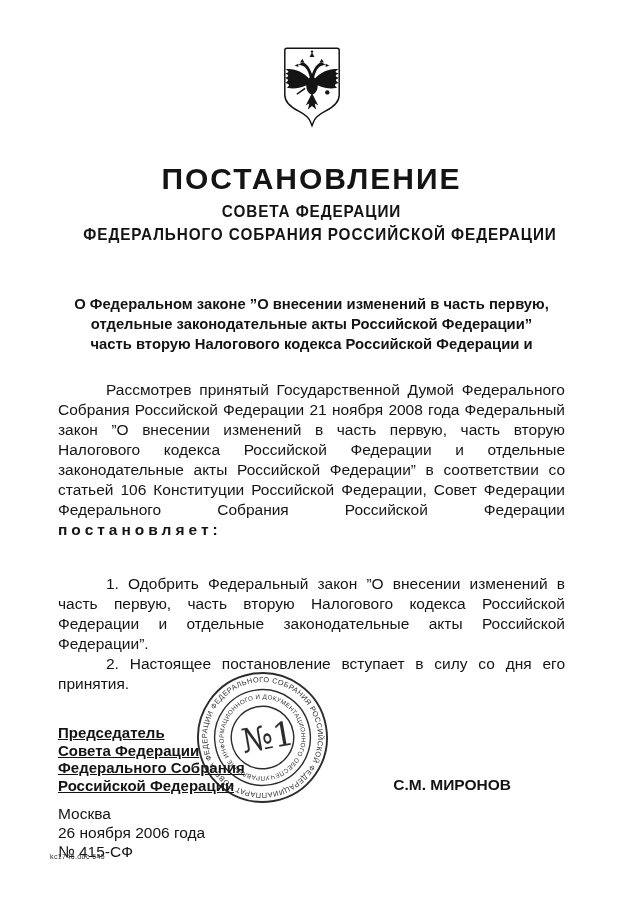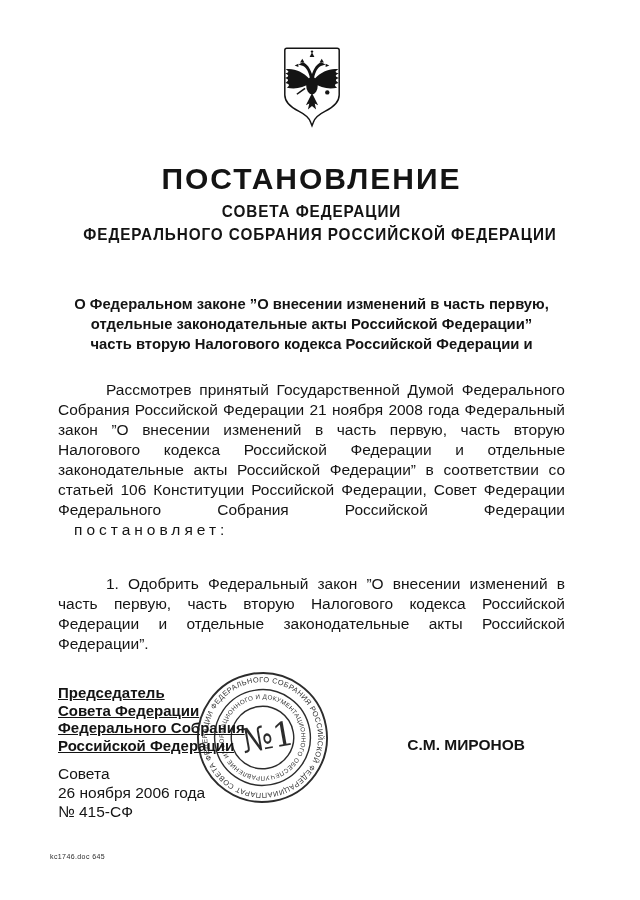--- a/index.html
+++ b/index.html
@@ -22,24 +22,24 @@
   }
   .org-line.first { margin-top:10px; }
   .org-line.second { margin-top:4px; }
   .subject {
     margin-top:50px; text-align:center; font-weight:bold;
     font-size:14.8px; line-height:20px;
   }
   .body-text { margin-top:26px; font-size:15.5px; line-height:20px; text-align:justify; }
   .body-text p { text-indent:48px; text-align:justify; }
   .body-text p.items { margin-top:34px; }
-  .resolves { font-weight:normal; letter-spacing:4px;margin-left:16px; }
+  .resolves { font-weight:bold; letter-spacing:4px; }
   .sig-row { display:flex; margin-top:30px; }
   .sig-titles { font-weight:bold; font-size:15px; line-height:17.5px;text-decoration:underline; }
-  .sig-name { margin-left:auto; margin-right:40px; align-self:flex-end; font-weight:bold; font-size:15.5px; }
+  .sig-name { margin-left:auto; margin-right:54px; align-self:flex-end; font-weight:bold; font-size:15.5px; }
   .date-block { margin-top:10px; font-size:15.5px; line-height:19px; }
   .footer-note {
     position:absolute; left:50px; top:853px; font-size:7px; color:#2b2b2b;
     letter-spacing:0.4px;
   }
   .stamp {
     position:absolute; left:194px; top:669px; width:137px; height:137px;
     opacity:0.92; pointer-events:none;
   }
 </style>
@@ -76,34 +76,35 @@
 
     <div class="subject">
       <div>О Федеральном законе ”О внесении изменений в часть первую,</div>
       <div>отдельные законодательные акты Российской Федерации”</div>
       <div>часть вторую Налогового кодекса Российской Федерации и</div>
     </div>
 
     <div class="body-text">
       <p><span>Рассмотрев принятый Государственной Думой Федерального Собрания Российской Федерации 21 ноября 2008 года Федеральный закон ”О внесении изменений в часть первую, часть вторую Налогового кодекса Российской Федерации и отдельные законодательные акты Российской Федерации” в соответствии со статьей 106 Конституции Российской Федерации, Совет Федерации Федерального Собрания Российской Федерации</span> <span class="resolves">постановляет:</span></p>
       <p class="items">1. Одобрить Федеральный закон ”О внесении изменений в часть первую, часть вторую Налогового кодекса Российской Федерации и отдельные законодательные акты Российской Федерации”.</p>
+      <p>2. Настоящее постановление вступает в силу со дня его принятия.</p>
     </div>
 
     <div class="sig-row">
       <div class="sig-titles">
         <div>Председатель</div>
         <div>Совета Федерации</div>
         <div>Федерального Собрания</div>
         <div>Российской Федерации</div>
       </div>
       <div class="sig-name">С.М. МИРОНОВ</div>
     </div>
 
     <div class="date-block">
-      <div>Совета</div>
+      <div>Москва</div>
       <div>26 ноября 2006 года</div>
       <div>№ 415-СФ</div>
     </div>
   </div>
 
   <svg class="stamp" viewBox="0 0 136 136" xmlns="http://www.w3.org/2000/svg">
     <defs>
       <path id="outerArc" d="M 68 123 A 55 55 0 1 1 68.12 123" fill="none"></path>
       <path id="innerArc" d="M 68 106.5 A 38.5 38.5 0 1 1 68.12 106.5" fill="none"></path>
     </defs>

